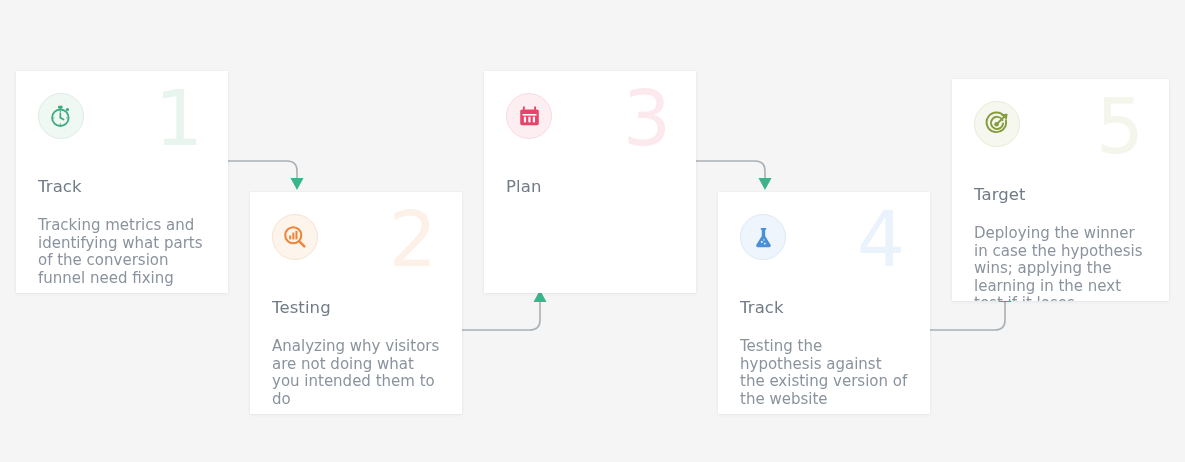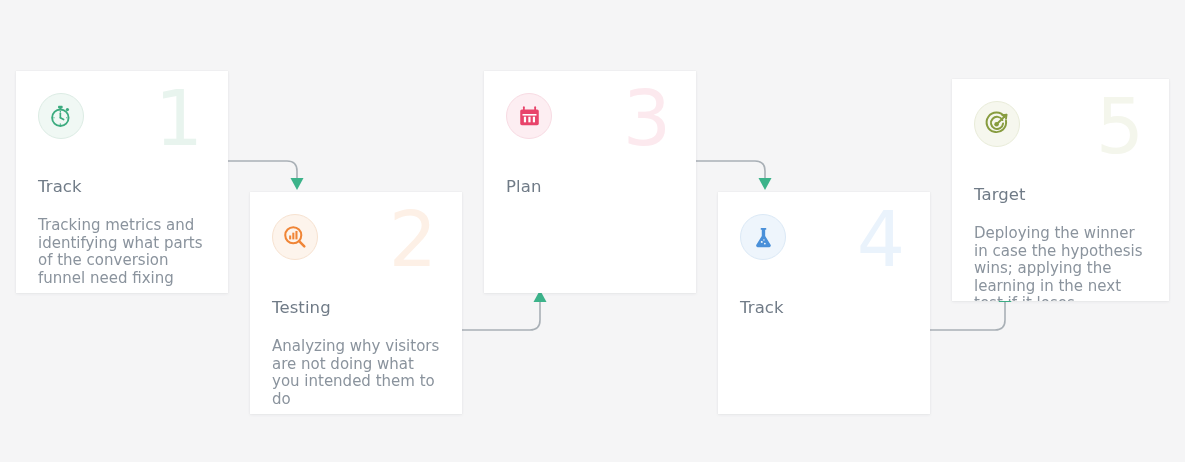--- a/index.html
+++ b/index.html
@@ -173,20 +173,21 @@
       <div class="icon-badge" id="badge-3" style="background: rgb(238, 245, 252); border: 1px solid rgb(219, 233, 246);">
         <svg width="25" height="25" viewBox="0 0 24 24">
           <path d="M9.4 2.8 h5.2 v1.7 h-1.0 v6.1 l5.2 8.3 a1.6 1.6 0 0 1 -1.35 2.4 H6.5 a1.6 1.6 0 0 1 -1.35 -2.4 l5.2 -8.3 V4.5 h-1.0 z" fill="#4a90d9"></path>
           <circle cx="10.3" cy="16.2" r="0.95" fill="#ffffff"></circle>
           <circle cx="13.3" cy="17.9" r="0.8" fill="#ffffff"></circle>
           <circle cx="12.4" cy="14.3" r="0.65" fill="#ffffff"></circle>
         </svg>
       </div>
       <div class="big-number" id="num-3" style="color: rgb(234, 243, 252);">4</div>
       <div class="card-title" style="color: rgb(112, 123, 135);">Track</div>
+      <div class="card-desc" style="color: rgb(138, 147, 157);">Testing the hypothesis against the existing version of the website</div>
     </div>
   </div>
 
   <div class="card" id="card-4" style="left: 952px; top: 79px; width: 217px; height: 222px;">
     <div class="card-inner">
       <div class="icon-badge" id="badge-4" style="background: rgb(246, 247, 238); border: 1px solid rgb(233, 236, 217);">
         <svg width="26" height="26" viewBox="0 0 24 24">
           <path d="M19.0 5.6 A9.0 9.0 0 1 0 20.3 9.0" fill="none" stroke="#879c3f" stroke-width="1.8" stroke-linecap="round"></path>
           <path d="M17.0 8.4 A5.6 5.6 0 1 0 17.6 11.6" fill="none" stroke="#879c3f" stroke-width="1.8" stroke-linecap="round"></path>
           <circle cx="11.6" cy="12.3" r="2.1" fill="#879c3f"></circle>

